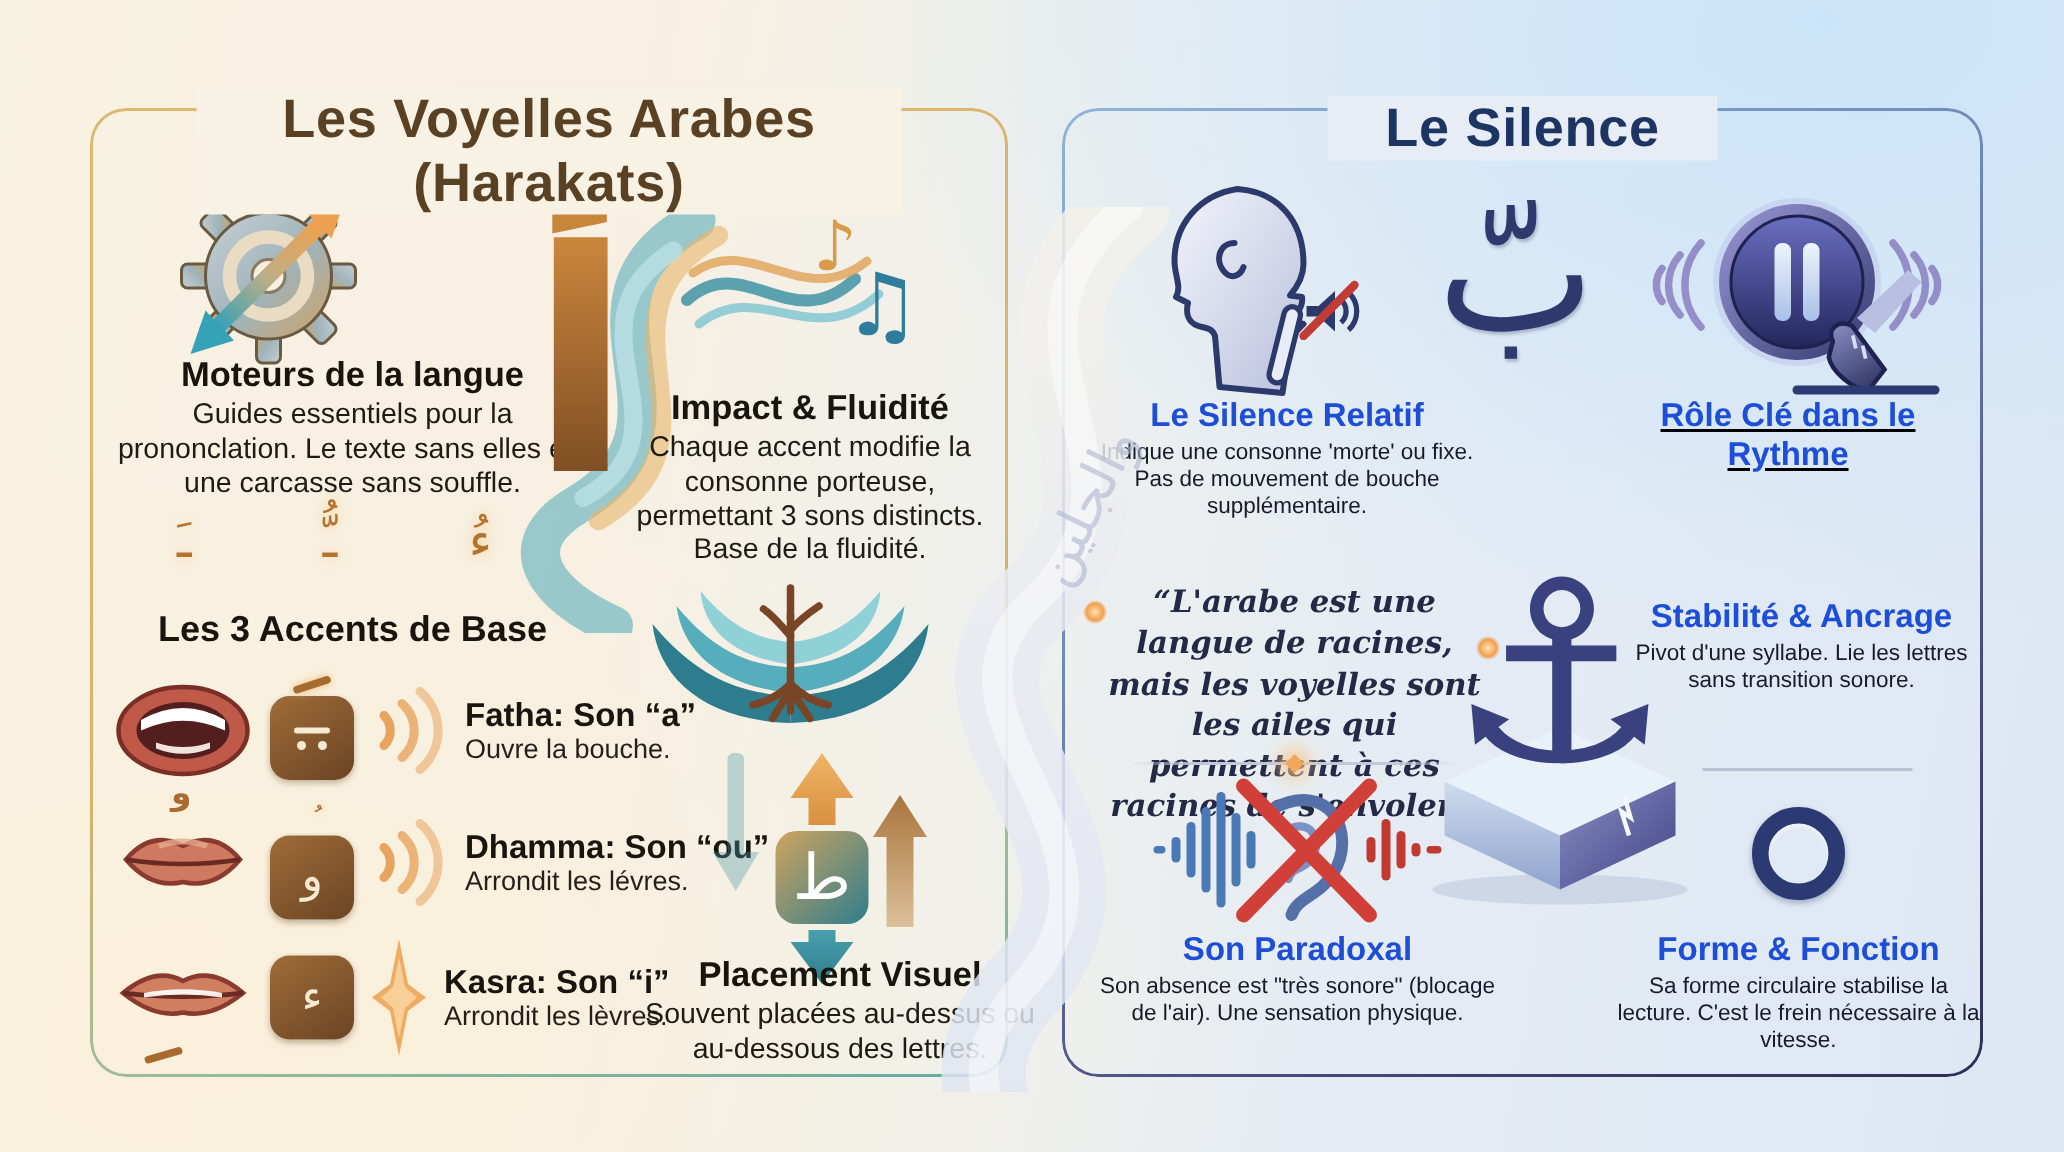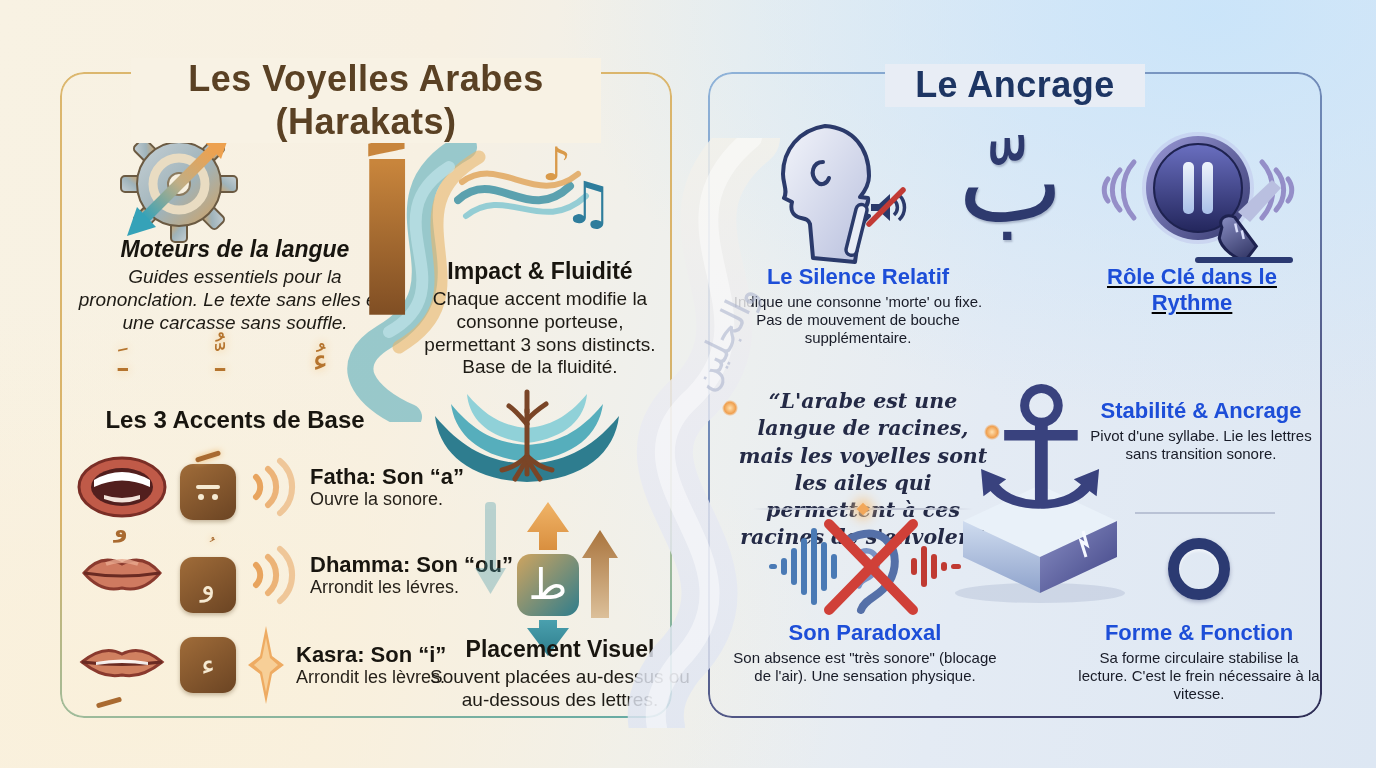--- a/index.html
+++ b/index.html
@@ -116,21 +116,21 @@
       </g>
       <circle cx="70" cy="74" r="42"></circle>
     </g>
     <circle cx="70" cy="74" r="26" fill="none" stroke="#e9dcc2" stroke-width="9"></circle>
     <circle cx="70" cy="74" r="11" fill="#f7f0e0" stroke="#8a7a5f" stroke-width="2"></circle>
     <line x1="36" y1="108" x2="104" y2="40" stroke="url(#garw)" stroke-width="11"></line>
     <polygon points="122,20 93,29 112,49" fill="#eda14f"></polygon>
     <polygon points="18,126 47,117 28,97" fill="#35a2b8"></polygon>
   </svg>
 
-  <div class="sec" style="left:10px;top:164px;width:330px;font-style:italic;">
+  <div class="sec" style="left:10px;top:164px;width:330px;">
     <div class="h">Moteurs de la langue</div>
     <div class="b">Guides essentiels pour la prononclation. Le texte sans elles est une carcasse sans souffle.</div>
   </div>
 
   <div class="abs diacritics ar" style="left:58px;top:268px;width:210px;">
     <span>ـَ</span>
     <span>ـُّ</span>
     <span>ءُ</span>
   </div>
 
@@ -159,21 +159,21 @@
     </div>
     <svg width="50" height="64" viewBox="0 0 50 64">
       <g stroke="#e8a45e" fill="none" stroke-linecap="round">
         <path d="M8,22 a14,14 0 0 1 0,20" stroke-width="6"></path>
         <path d="M20,14 a24,24 0 0 1 0,36" stroke-width="6" opacity=".8"></path>
         <path d="M32,6 a34,34 0 0 1 0,52" stroke-width="6" opacity=".55"></path>
       </g>
     </svg>
     <div style="text-align:left;">
       <div class="accent-label">Fatha: Son “a”</div>
-      <div class="accent-desc">Ouvre la sonore.</div>
+      <div class="accent-desc">Ouvre la bouche.</div>
     </div>
   </div>
 
   <div class="accent-row" style="top:460px;">
     <div style="position:relative;">
       <span class="ar" style="position:absolute;left:38px;top:-26px;color:#a96a30;font-size:22px;font-weight:bold;">و</span>
       <svg width="92" height="60" viewBox="0 0 92 60">
         <path d="M8,30 Q25,10 46,21 Q67,10 84,30 Q67,50 46,45 Q25,50 8,30 Z" fill="#cf7a60" stroke="#8a3a2e" stroke-width="3"></path>
         <path d="M8,30 Q46,36 84,30" stroke="#6a2a22" stroke-width="3" fill="none"></path>
         <path d="M30,21 Q46,15 62,21" stroke="#e8a98f" stroke-width="4" fill="none" opacity=".8"></path>
@@ -298,21 +298,21 @@
     <polygon points="113,62 131,34 149,62 140,62 140,122 122,122 122,62" fill="url(#barr)"></polygon>
   </svg>
 
   <div class="sec" style="left:350px;top:564px;width:260px;margin-left:20px;">
     <div class="h">Placement Visuel</div>
     <div class="b">Souvent placées au-dessus ou au-dessous des lettres.</div>
   </div>
 </section>
 
 <section class="panel rp" style="z-index:2;">
-  <h1 class="panel-title">Le Ancrage</h1>
+  <h1 class="panel-title">Le Silence</h1>
 
   <svg class="abs" style="left:57px;top:46px;" width="150" height="150" viewBox="0 0 150 150">
     <defs>
       <linearGradient id="faceg" x1="0" y1="0" x2="1" y2="1">
         <stop offset="0" stop-color="#f2f4fa"></stop>
           <stop offset="1" stop-color="#b9c0de"></stop>
       </linearGradient>
     </defs>
     <path d="M60,8 C 34,12 18,32 18,56 C 18,66 23,73 19,80 L 27,84 C 25,92 28,97 33,99 C 38,101 43,100 45,106 L 48,140 L 90,144 L 94,116 C 95,106 100,102 104,98 L 96,96 C 100,90 104,86 103,80 L 95,79 C 100,73 104,66 104,58 C 104,30 88,10 60,8 Z" fill="url(#faceg)" stroke="#2b3a6b" stroke-width="4" stroke-linejoin="round"></path>
     <path d="M58,44 C 48,44 44,56 52,64 C 56,68 62,66 64,60" fill="none" stroke="#2b3a6b" stroke-width="4" stroke-linecap="round"></path>

